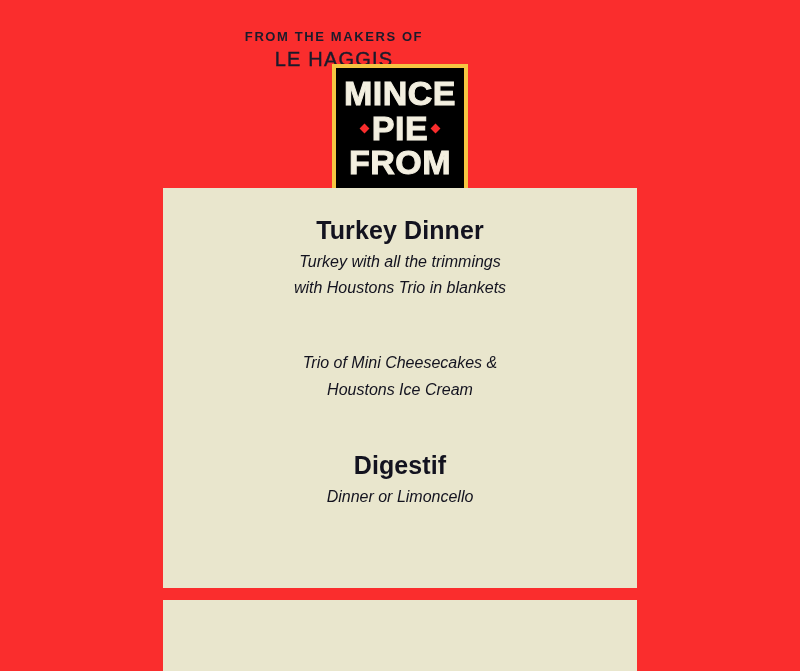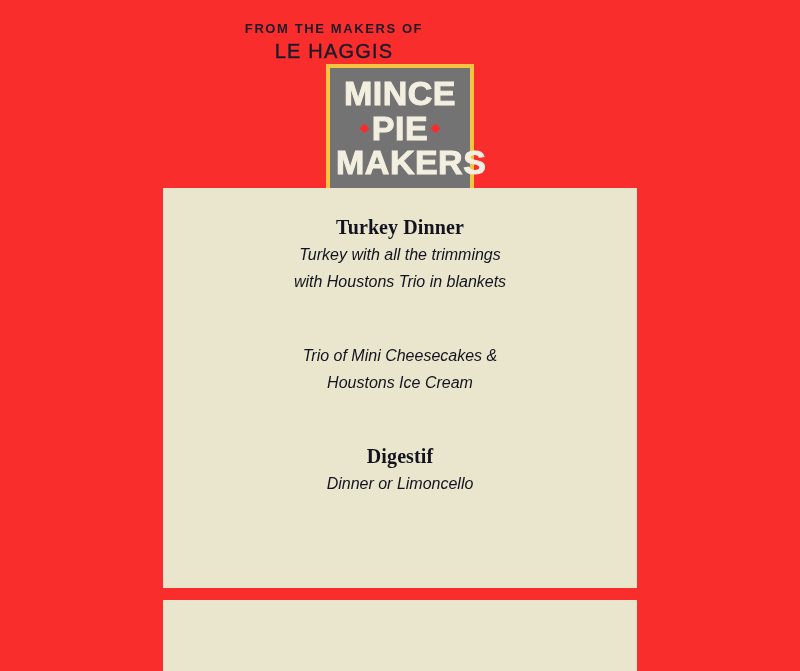--- a/index.html
+++ b/index.html
@@ -18,21 +18,21 @@
   .poster {
     position: relative;
     width: 800px;
     height: 671px;
     background: #fa2d2d;
   }
 
   
   .header {
     position: absolute;
-    top: 0;
+    top: 8px;
     left: 0;
     width: 668px;
     text-align: center;
     padding-top: 22px;
     box-sizing: border-box;
   }
 
   .makers-line {
     color: #1b1b2b;
     font-size: 13px;
@@ -51,22 +51,22 @@
     font-family: "Liberation Sans", sans-serif;
     -webkit-text-stroke: 0.4px #1b1b2b;
   }
 
   
   .logo-badge {
     position: absolute;
     top: 64px;
     left: 50%;
     transform: translateX(-50%);
-    width: 148px;
-    background: #737373;
+    width: 136px;
+    background: #000000;
     border: 4px solid #f5c542;
     box-sizing: border-box;
     padding: 8px 6px 10px 6px;
     text-align: center;
   }
 
   .logo-word {
     color: #f3efe0;
     font-size: 34px;
     line-height: 1.02;
@@ -120,23 +120,23 @@
 
   .course {
     margin-bottom: 26px;
   }
   .course:last-child {
     margin-bottom: 8px;
   }
 
   .course-title {
     color: #13131f;
-    font-size: 20px;
+    font-size: 25px;
     font-weight: bold;
-    font-family: Liberation Serif, serif;
+    font-family: Liberation Sans, sans-serif;
     letter-spacing: 0.1px;
     line-height: 1.3;
   }
 
   .course-desc {
     color: #13131f;
     font-size: 16px;
     font-style: italic;
     font-family: "Liberation Sans", sans-serif;
     line-height: 1.42;
@@ -157,21 +157,21 @@
     <div class="brand-line">LE HAGGIS</div>
   </div>
 
   <div class="logo-badge">
     <div class="logo-word">MINCE</div>
     <div class="logo-row">
       <span class="diamond"></span>
       <span class="logo-word mid">PIE</span>
       <span class="diamond"></span>
     </div>
-    <div class="logo-word">MAKERS</div>
+    <div class="logo-word">FROM</div>
   </div>
 
   <div class="menu-card">
 
     <div class="course">
       <div class="course-title">Turkey Dinner</div>
       <div class="course-desc">Turkey with all the trimmings</div>
       <div class="course-desc">with Houstons Trio in blankets</div>
     </div>
 

